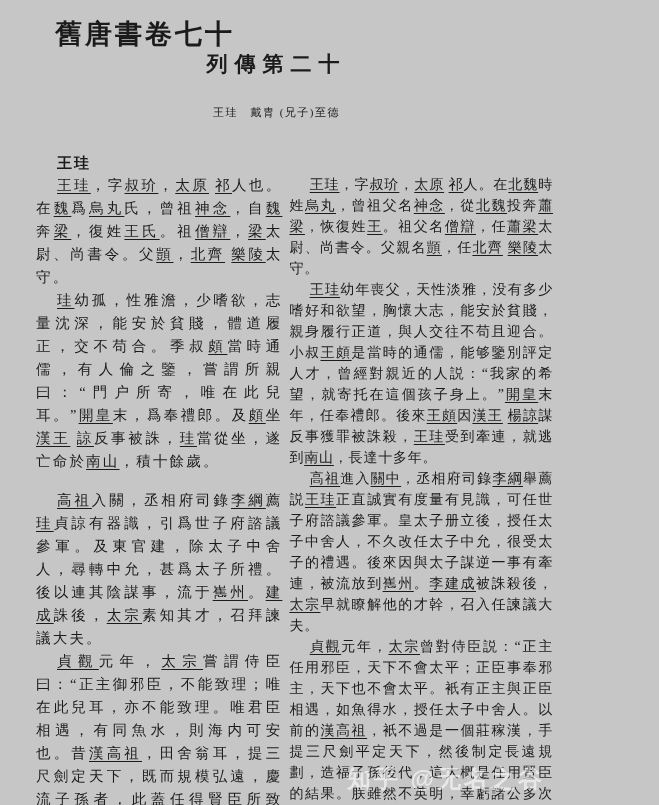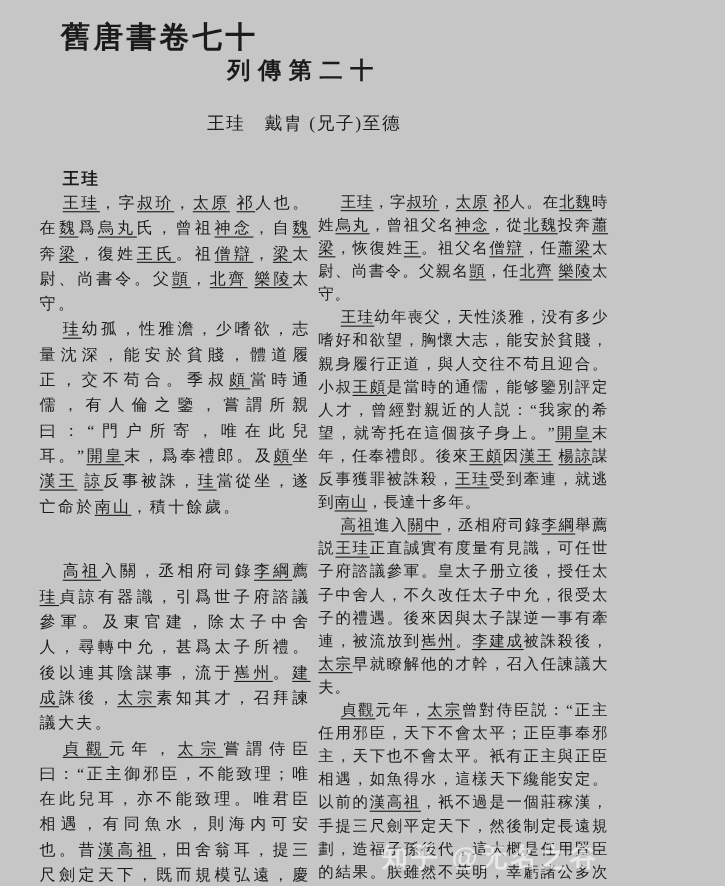--- a/index.html
+++ b/index.html
@@ -31,21 +31,21 @@
   .chapter-title{
     text-align:center;
     font-size:21px;
     font-weight:600;
     letter-spacing:7px;
     line-height:28px;
   }
   .persons{
     margin-top:22px;
     text-align:center;
-    font-size:16px;
+    font-size:11px;
     line-height:25px;
     letter-spacing:1.5px;
   }
   .columns{
     display:flex;
     margin:26px 0 0 36px;
     align-items:flex-start;
   }
   .col-left{
     width:286px;
@@ -67,21 +67,21 @@
     font-size:15px;
     letter-spacing:2px;
     margin-left:21px;
     line-height:23px;
   }
   .para{
     margin:0;
     text-indent:1.45em;
     text-align:justify;
   }
-  .col-left .para:nth-of-type(3){margin-top:36px;font-family:Liberation Serif, serif;}
+  .col-left .para:nth-of-type(3){margin-top:16px;font-family:Liberation Serif, serif;}
   .col-right .para:nth-of-type(3){}
   .pn{
     text-decoration:underline;
     text-underline-offset:3px;
     text-decoration-thickness:1px;
   }
   .watermark{
     position:absolute;
     right:8px;
     bottom:10px;
@@ -117,21 +117,21 @@
           <p class="para"><span class="pn">高祖</span><span>入關，丞相府司錄</span><span class="pn">李綱</span><span>薦</span><span class="pn">珪</span><span>貞諒有器識，引爲世子府諮議參軍。及東官建，除太子中舍人，尋轉中允，甚爲太子所禮。後以連其陰謀事，流于</span><span class="pn">嶲州</span><span>。</span><span class="pn">建成</span><span>誅後，</span><span class="pn">太宗</span><span>素知其才，召拜諫議大夫。</span></p>
           <p class="para"><span class="pn">貞觀</span><span>元年，</span><span class="pn">太宗</span><span>嘗謂侍臣曰：“正主御邪臣，不能致理；唯在此兒耳，亦不能致理。唯君臣相遇，有同魚水，則海内可安也。昔</span><span class="pn">漢高祖</span><span>，田舍翁耳，提三尺劍定天下，既而規模弘遠，慶流子孫者，此蓋任得賢臣所致也。朕雖不明，幸諸公數相匡救，冀憑嘉謀，致天下於太平耳。”</span></p>
         </div>
     </div>
 
     <div class="col-right">
       <div>
           <p class="para"><span class="pn">王珪</span><span>，字</span><span class="pn">叔玠</span><span>，</span><span class="pn">太原</span><span> </span><span class="pn">祁</span><span>人。在</span><span class="pn">北魏</span><span>時姓</span><span class="pn">烏丸</span><span>，曾祖父名</span><span class="pn">神念</span><span>，從</span><span class="pn">北魏</span><span>投奔</span><span class="pn">蕭梁</span><span>，恢復姓</span><span class="pn">王</span><span>。祖父名</span><span class="pn">僧辯</span><span>，任</span><span class="pn">蕭梁</span><span>太尉、尚書令。父親名</span><span class="pn">顗</span><span>，任</span><span class="pn">北齊</span><span> </span><span class="pn">樂陵</span><span>太守。</span></p>
           <p class="para"><span class="pn">王珪</span><span>幼年喪父，天性淡雅，没有多少嗜好和欲望，胸懷大志，能安於貧賤，親身履行正道，與人交往不苟且迎合。小叔</span><span class="pn">王頗</span><span>是當時的通儒，能够鑒別評定人才，曾經對親近的人説：“我家的希望，就寄托在這個孩子身上。”</span><span class="pn">開皇</span><span>末年，任奉禮郎。後來</span><span class="pn">王頗</span><span>因</span><span class="pn">漢王</span><span> </span><span class="pn">楊諒</span><span>謀反事獲罪被誅殺，</span><span class="pn">王珪</span><span>受到牽連，就逃到</span><span class="pn">南山</span><span>，長達十多年。</span></p>
           <p class="para"><span class="pn">高祖</span><span>進入</span><span class="pn">關中</span><span>，丞相府司錄</span><span class="pn">李綱</span><span>舉薦説</span><span class="pn">王珪</span><span>正直誠實有度量有見識，可任世子府諮議參軍。皇太子册立後，授任太子中舍人，不久改任太子中允，很受太子的禮遇。後來因與太子謀逆一事有牽連，被流放到</span><span class="pn">嶲州</span><span>。</span><span class="pn">李建成</span><span>被誅殺後，</span><span class="pn">太宗</span><span>早就瞭解他的才幹，召入任諫議大夫。</span></p>
-          <p class="para"><span class="pn">貞觀</span><span>元年，</span><span class="pn">太宗</span><span>曾對侍臣説：“正主任用邪臣，天下不會太平；正臣事奉邪主，天下也不會太平。衹有正主與正臣相遇，如魚得水，這樣天下纔能安定。以前的</span><span class="pn">漢高祖</span><span>，衹不過是一個莊稼漢，手提三尺劍平定天下，然後制定長遠規劃，造福子孫後代，這大概是任用賢臣的結果。朕雖然不英明，幸虧諸公多次匡正救助纔有今天，希望藉助你們的智謀，達到天下太平。”</span></p>
+          <p class="para"><span class="pn">貞觀</span><span>元年，</span><span class="pn">太宗</span><span>曾對侍臣説：“正主任用邪臣，天下不會太平；正臣事奉邪主，天下也不會太平。衹有正主與正臣相遇，如魚得水，授任太子中舍人。以前的</span><span class="pn">漢高祖</span><span>，衹不過是一個莊稼漢，手提三尺劍平定天下，然後制定長遠規劃，造福子孫後代，這大概是任用賢臣的結果。朕雖然不英明，幸虧諸公多次匡正救助纔有今天，希望藉助你們的智謀，達到天下太平。”</span></p>
         </div>
     </div>
 
   </div>
 
   <div class="watermark">知乎 @无名之谷</div>
 
 </div>
 
 </body></html>

